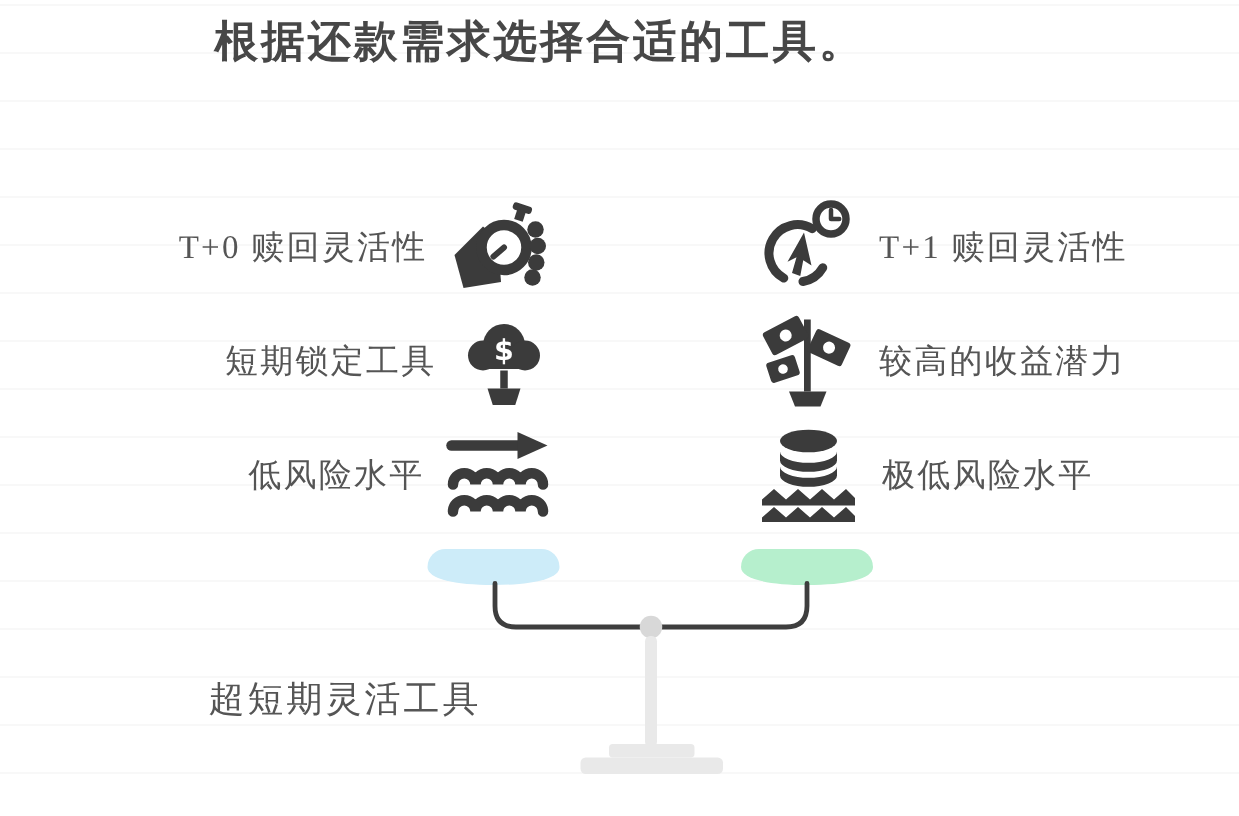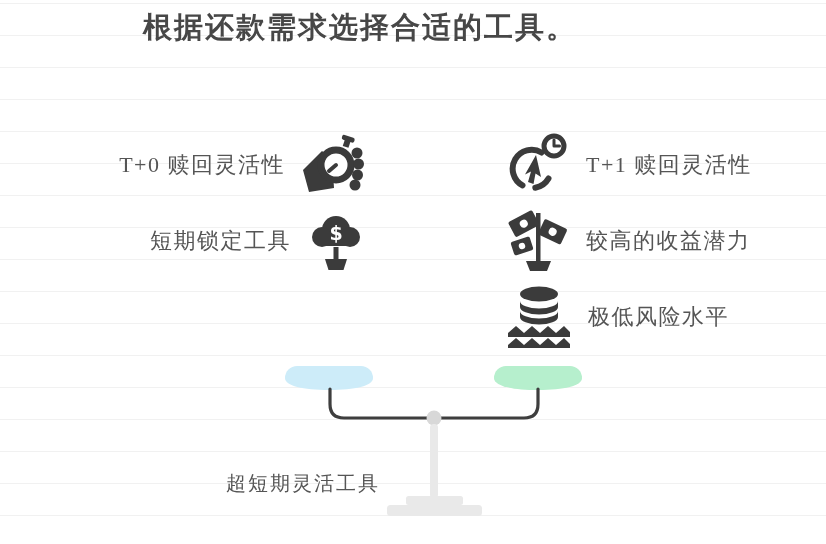--- a/index.html
+++ b/index.html
@@ -26,22 +26,22 @@
   .feature-row.right{left:506px;justify-content:flex-start;}
   .feature-label{
     font-size:22px;color:#555555;letter-spacing:1.5px;white-space:nowrap;
   }
   .feature-row.left .feature-label{margin-right:14px;margin-left:27px;}
   .feature-row.right .feature-label{margin-left:16px;}
   .icon{color:#3b3b3b;display:block;}
   .icon svg{display:block;}
   .scale-svg{position:absolute;left:0;top:0;}
   .category-label{
-    position:absolute;top:470px;width:300px;text-align:right;
-    font-size:20px;color:#555555;letter-spacing:2px;white-space:nowrap;
+    position:absolute;top:450px;width:300px;text-align:center;
+    font-size:24px;color:#555555;letter-spacing:2px;white-space:nowrap;
   }
   .category-label.left{left:80px;}
   .category-label.right{left:495px;}
 </style>
 </head>
 <body>
 
 <div class="canvas">
 
   <h1 class="page-title">根据还款需求选择合适的工具。</h1>
@@ -73,20 +73,31 @@
         <circle cx="17" cy="27" r="10" fill="currentColor"></circle>
         <circle cx="45" cy="27" r="10" fill="currentColor"></circle>
         <rect x="13" y="24" width="36" height="12" fill="currentColor"></rect>
         <text x="31" y="30" text-anchor="middle" fill="#fff" font-family="DejaVu Sans, sans-serif" font-size="19" font-weight="bold">$</text>
         <rect x="28.5" y="37" width="5" height="12" fill="currentColor"></rect>
         <path d="M20 49 H42 L38.5 60 H23.5 Z" fill="currentColor"></path>
       </svg>
     </span>
   </div>
 
+  <div class="feature-row left" style="top:286px;height:62px;">
+    <span class="feature-label">低风险水平</span>
+    <span class="icon">
+      <svg width="70" height="60" viewBox="0 0 70 60">
+        <path d="M4 10 H50" stroke="currentColor" stroke-width="7" stroke-linecap="round" fill="none"></path>
+        <path d="M48 1 L68 10 L48 19 Z" fill="currentColor"></path>
+        <path d="M5 36 a7.5 7.5 0 0 1 15 0 a7.5 7.5 0 0 1 15 0 a7.5 7.5 0 0 1 15 0 a7.5 7.5 0 0 1 15 0" stroke="currentColor" stroke-width="7" fill="none" stroke-linecap="round"></path>
+        <path d="M5 54 a7.5 7.5 0 0 1 15 0 a7.5 7.5 0 0 1 15 0 a7.5 7.5 0 0 1 15 0 a7.5 7.5 0 0 1 15 0" stroke="currentColor" stroke-width="7" fill="none" stroke-linecap="round"></path>
+      </svg>
+    </span>
+  </div>
 
   <div class="feature-row right" style="top:133px;height:64px;">
     <span class="icon">
       <svg width="64" height="64" viewBox="0 0 64 64">
         <path d="M35.5 19.5 A19 19 0 1 0 16.5 52.4" stroke="currentColor" stroke-width="6" fill="none" stroke-linecap="round"></path>
         <path d="M29.3 54.7 A19 19 0 0 0 42.5 45.5" stroke="currentColor" stroke-width="6" fill="none" stroke-linecap="round"></path>
         <circle cx="48" cy="13" r="10" fill="#fff" stroke="currentColor" stroke-width="5"></circle>
         <path d="M48 13 V7 M48 13 H53.5" stroke="currentColor" stroke-width="3" stroke-linecap="round" fill="none"></path>
         <path d="M30 22 L35 44 L29.5 40.5 L27.5 51 L22 49 L25 38.5 L19 41.5 Z" fill="currentColor"></path>
       </svg>

